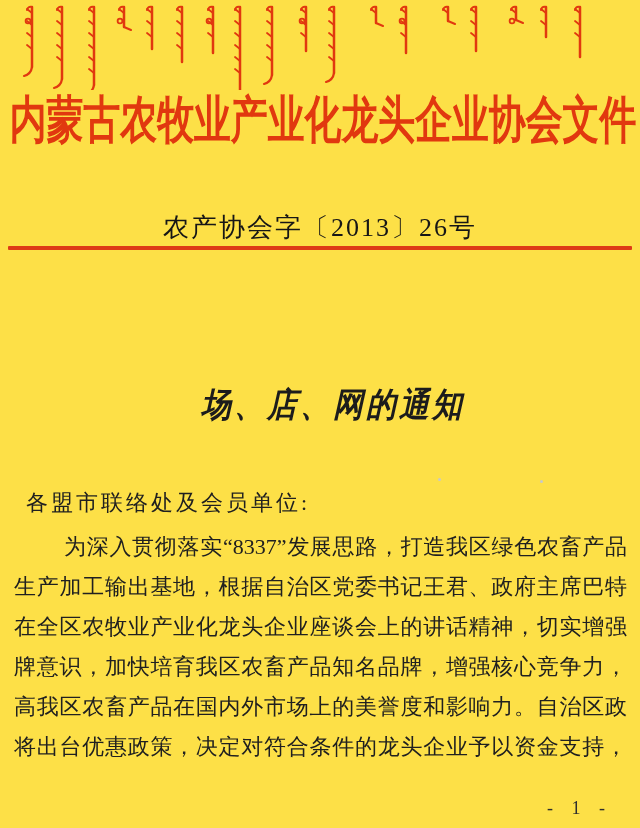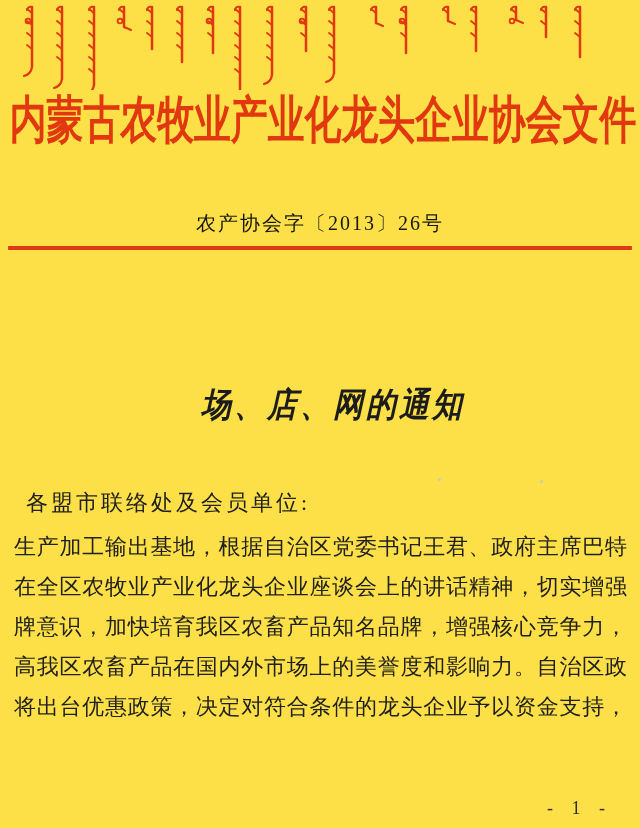--- a/index.html
+++ b/index.html
@@ -42,21 +42,21 @@
     transform: scale(0.97, 1.34);
     transform-origin: center top;
   }
 
   .doc-number {
     position: absolute;
     top: 210px;
     left: 0;
     width: 640px;
     text-align: center;
-    font-size: 20px;
+    font-size: 26px;
     letter-spacing: 2px;
     color: #161616;
   }
 
   .red-rule {
     position: absolute;
     top: 246px;
     left: 8px;
     width: 624px;
     height: 4px;
@@ -277,20 +277,21 @@
   <div class="notice-title-2">
     <span class="stretch">场、店、网的通知</span>
   </div>
 
   <div class="scan-dot dot-a"></div>
   <div class="scan-dot dot-b"></div>
 
   <div class="salutation">各盟市联络处及会员单位:</div>
 
   <div class="body-text">
+    <div class="body-line indent">为深入贯彻落实“8337”发展思路，打造我区绿色农畜产品</div>
     <div class="body-line">生产加工输出基地，根据自治区党委书记王君、政府主席巴特尔</div>
     <div class="body-line">在全区农牧业产业化龙头企业座谈会上的讲话精神，切实增强品</div>
     <div class="body-line">牌意识，加快培育我区农畜产品知名品牌，增强核心竞争力，提</div>
     <div class="body-line">高我区农畜产品在国内外市场上的美誉度和影响力。自治区政府</div>
     <div class="body-line">将出台优惠政策，决定对符合条件的龙头企业予以资金支持，扶</div>
   </div>
 
   <div class="page-number">- 1 -</div>
 
 </div>

